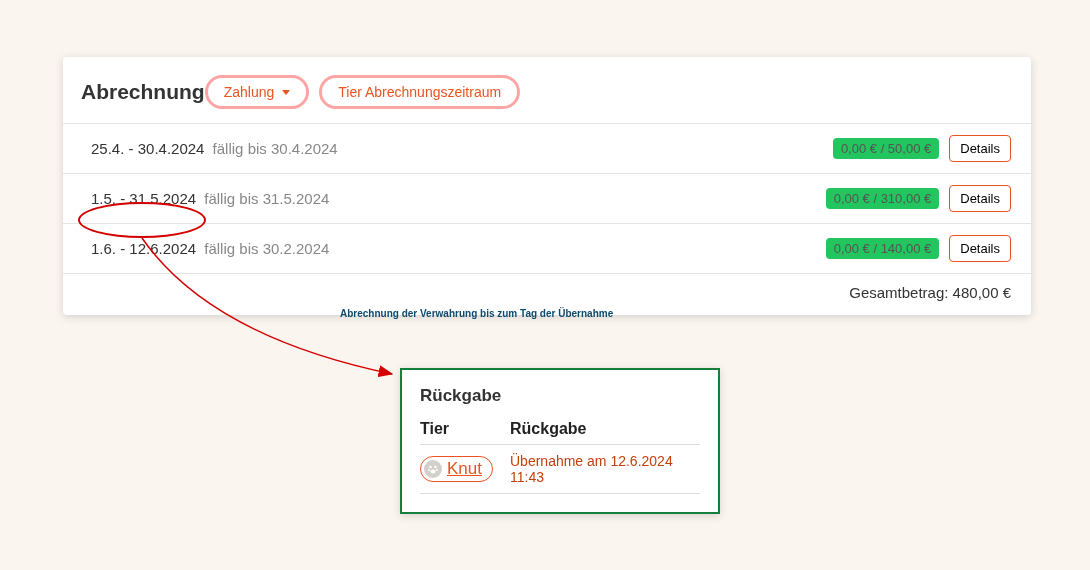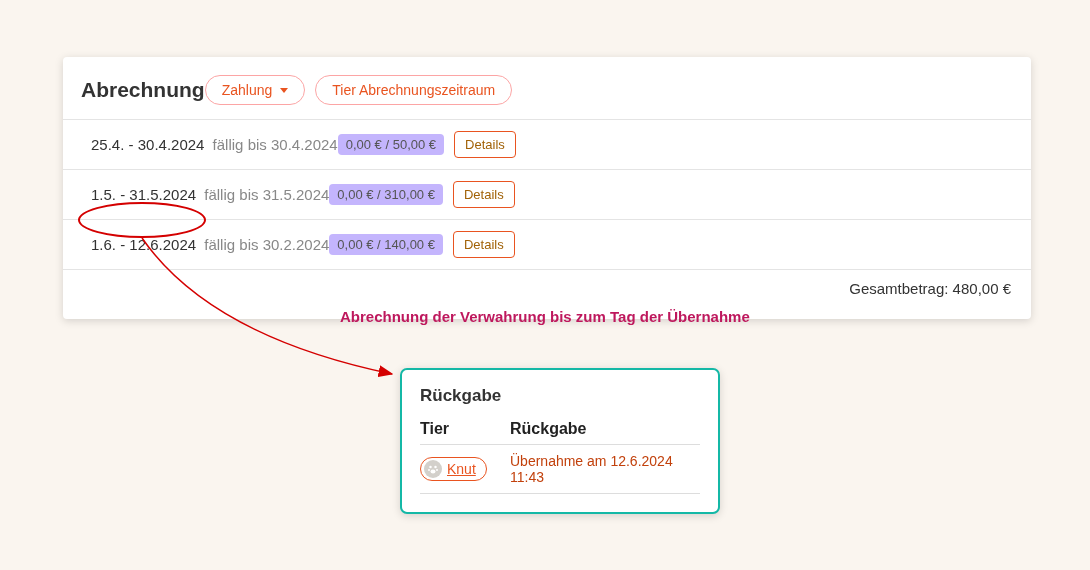--- a/index.html
+++ b/index.html
@@ -30,113 +30,113 @@
     .card-title {
       font-size: 21px;
       font-weight: bold;
       color: #333;
     }
     .header-buttons {
       display: flex;
       gap: 10px;
     }
     .btn-outline {
-      border: 1px solid #fca5a5;
+      border: 3px solid #fca5a5;
       background: #fff;
       color: #e95420;
       border-radius: 18px;
       padding: 6px 16px;
       font-size: 14px;
       cursor: pointer;
       display: inline-flex;
       align-items: center;
       gap: 8px;
     }
     .caret-down {
       display: inline-block;
       width: 0; height: 0;
       border-left: 4px solid transparent;
       border-right: 4px solid transparent;
       border-top: 5px solid #e95420;
     }
     .period-row {
       display: flex;
-      justify-content: flex-start;
+      justify-content: space-between;
       align-items: center;
       padding: 11px 20px 11px 28px;
       border-top: 1px solid #e4e4e4;
       position: relative;
     }
     .period-left {
       font-size: 15px;
       color: #333;
     }
     .period-date { color: #333; }
     .period-due { color: #888; margin-left: 4px; }
     .period-right {
       display: flex;
       align-items: center;
       gap: 10px;
     }
     .amount-badge {
-      background: #c4b5fd;
+      background: #22c55e;
       border-radius: 4px;
       padding: 3px 8px;
       font-size: 13px;
       color: #555;
     }
     .btn-details {
       border: 1px solid #e95420;
       background: #fff;
-      color: #a16207;
+      color: #000000;
       border-radius: 4px;
       padding: 5px 10px;
       font-size: 13px;
       cursor: pointer;
     }
     .total-row {
       text-align: right;
-      padding: 10px 20px 22px;
+      padding: 10px 20px 14px;
       border-top: 1px solid #e4e4e4;
       font-size: 15px;
       color: #333;
     }
     .red-ellipse {
       position: absolute;
       left: 78px;
       top: 202px;
       width: 128px;
       height: 36px;
       border: 2px solid #d40000;
       border-radius: 50%;
       pointer-events: none;
     }
     .annotation-text {
       position: absolute;
       left: 340px;
       top: 308px;
-      font-size: 15px;
-      font-weight: bold;
-      color: #be185d;
+      font-size: 10px;
+      font-weight: bold;
+      color: #0c4a6e;
     }
     .arrow-svg {
       position: absolute;
       left: 130px;
       top: 236px;
       pointer-events: none;
     }
     .sub-card {
       position: absolute;
       left: 400px;
       top: 368px;
       width: 320px;
       background: #fff;
-      border: 2px solid #14b8a6;
+      border: 2px solid #15803d;
       box-shadow: 0 2px 8px rgba(0,0,0,0.15);
-      border-radius: 7px;
+      border-radius: 0;
       padding: 16px 18px 18px;
     }
     .sub-title {
       font-size: 17px;
       font-weight: bold;
       color: #333;
       margin-bottom: 14px;
     }
     .sub-table-head {
       display: flex;
@@ -168,21 +168,21 @@
       height: 18px;
       background: #d3d0cb;
       border-radius: 50%;
       display: inline-flex;
       align-items: center;
       justify-content: center;
     }
     .animal-name {
       color: #e95420;
       text-decoration: underline;
-      font-size: 14px;
+      font-size: 17px;
     }
     .ruck-text { font-size: 14px; color: #c2410c; }
   </style>
 </head>
 <body>
 
 <div class="main-card">
   <div class="card-header">
     <div class="card-title">Abrechnung</div>
     <div class="header-buttons">

